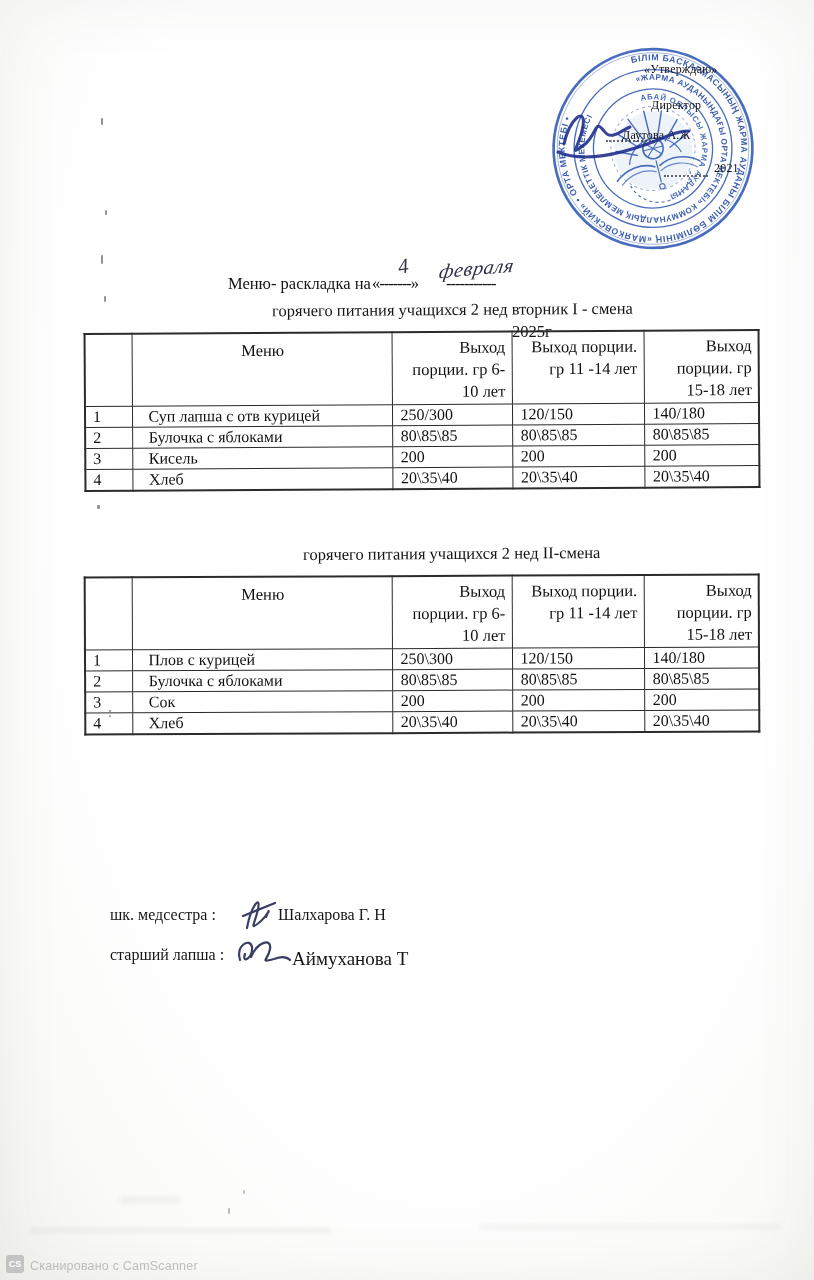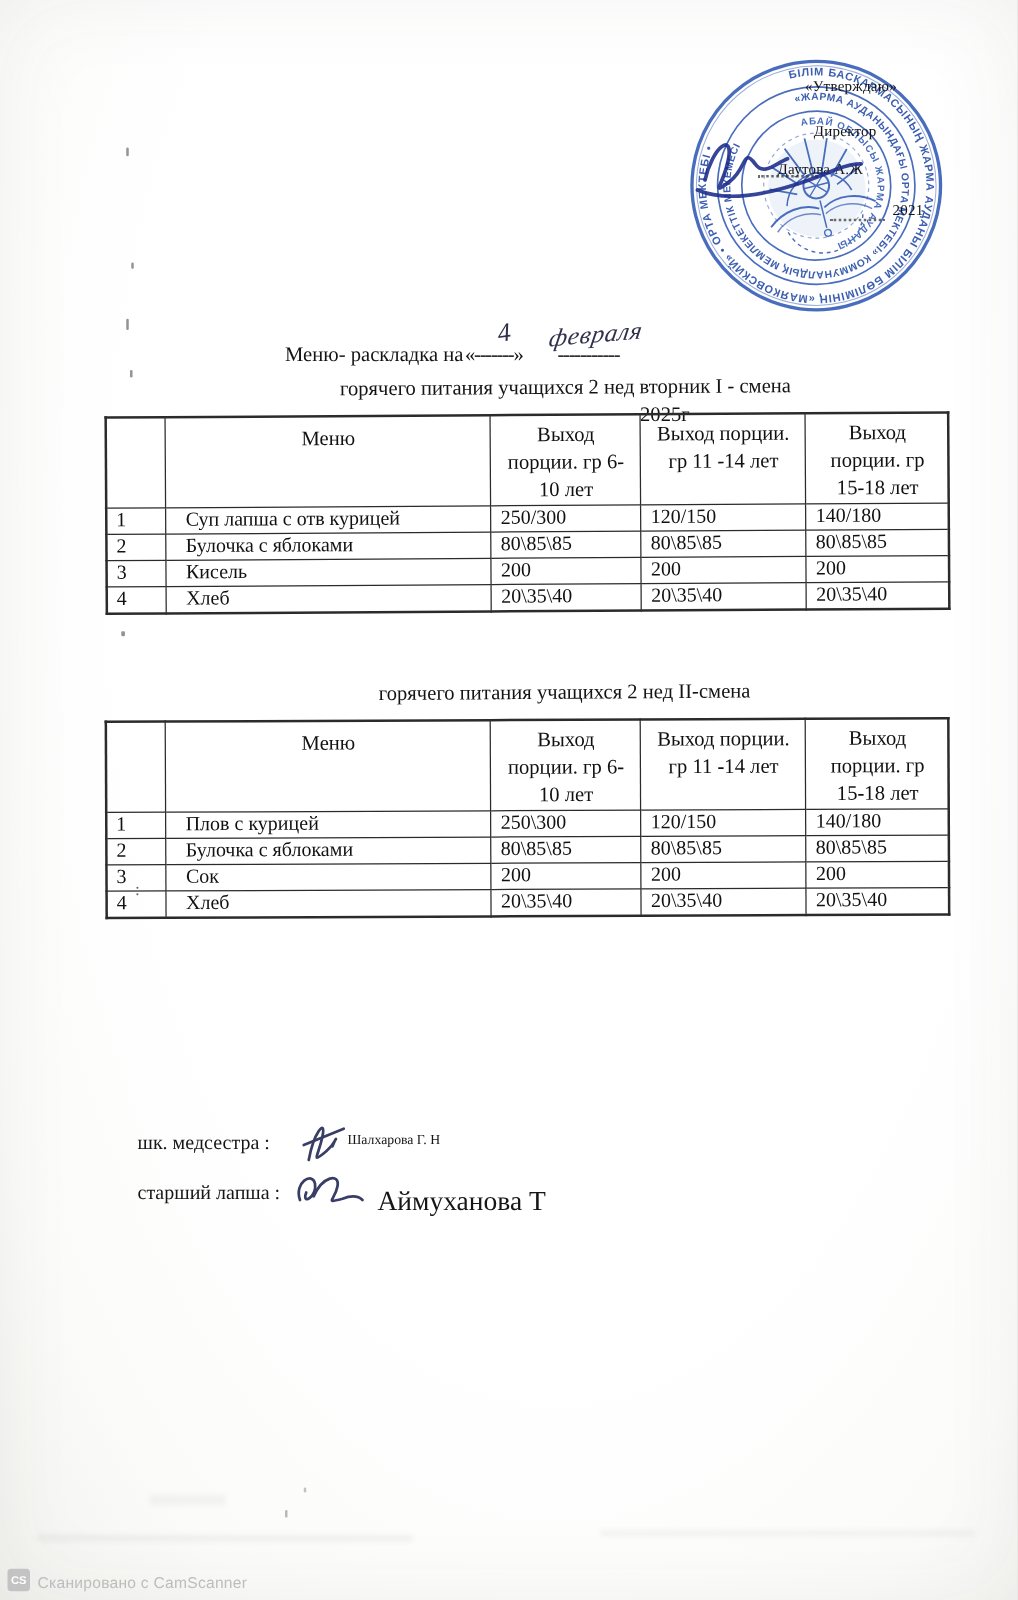--- a/index.html
+++ b/index.html
@@ -25,21 +25,21 @@
   .hand { font-style:italic; color:#30304a; }
 
   
   table.menu {
     position:absolute; border-collapse:collapse; table-layout:fixed;
     width:674px; background:transparent;
   }
   table.menu, table.menu td, table.menu th { border:1.5px solid #2b2b2b; }
   table.menu { border-width:2px; }
   table.menu th {
-    font-weight:normal; font-size:16.5px; text-align:center; vertical-align:top;
+    font-weight:normal; font-size:16.5px; text-align:right; vertical-align:top;
     padding:4px 6px 2px 8px; line-height:1.32; color:#111;
   }
   table.menu th.menu-h { text-align:center; padding-top:6px; }
   table.menu td {
     font-size:16px; height:21px; padding:0 4px 0 8px; line-height:1.15;
     white-space:nowrap; overflow:hidden; color:#111; vertical-align:middle;
   }
   table.menu td.num { padding-left:7px; }
   table.menu td.menu-c { padding-left:16px; }
   .tbl1 { left:84px; top:331px; transform:rotate(-.35deg); }
@@ -225,30 +225,30 @@
 
   <div class="t-text" style="left:108px; top:705px; font-size:14px; opacity:.65;">:</div>
 
   <div class="sig-text" style="left:110px; top:906px;">шк. медсестра :</div>
   <svg class="abs" style="left:235px; top:890px;" width="48" height="46">
     <g stroke="#232a55" stroke-width="2.2" fill="none" stroke-linecap="round" opacity="0.9">
       <path d="M12,38 C16,16 26,4 23,19 C20,34 13,42 26,31 C34,24 36,15 31,27"></path>
       <path d="M8,26 L40,13"></path>
     </g>
   </svg>
-  <div class="sig-text" style="left:278px; top:906px; font-size:11px;">Шалхарова Г. Н</div>
+  <div class="sig-text" style="left:278px; top:906px; font-size:16px;">Шалхарова Г. Н</div>
 
   <div class="sig-text" style="left:110px; top:946px;">старший  лапша :</div>
   <svg class="abs" style="left:232px; top:934px;" width="62" height="38">
     <g stroke="#232a55" stroke-width="2.2" fill="none" stroke-linecap="round" opacity="0.9">
       <path d="M8,26 C3,12 18,3 20,13 C22,23 9,31 13,20"></path>
       <path d="M19,23 C26,7 40,4 38,15 C36,26 27,29 42,25 C50,22 55,23 58,26"></path>
     </g>
   </svg>
-  <div class="sig-text" style="left:302px; top:948px; font-size:22px;">Аймуханова Т</div>
+  <div class="sig-text" style="left:292px; top:948px; font-size:19px;">Аймуханова Т</div>
 
   <div class="mark" style="left:101px; top:118px; width:2px; height:7px;"></div>
   <div class="mark" style="left:105px; top:210px; width:2px; height:5px;"></div>
   <div class="mark" style="left:101px; top:255px; width:2px; height:9px;"></div>
   <div class="mark" style="left:104px; top:296px; width:2px; height:6px;"></div>
   <div class="mark" style="left:97px; top:505px; width:3px; height:4px;"></div>
   <div class="mark" style="left:228px; top:1208px; width:2px; height:6px; opacity:.35;"></div>
   <div class="mark" style="left:243px; top:1190px; width:2px; height:4px; opacity:.3;"></div>
   <div class="streak" style="left:30px; top:1228px; width:300px; height:5px; opacity:.12;"></div>
   <div class="streak" style="left:480px; top:1224px; width:300px; height:5px; opacity:.10;"></div>

